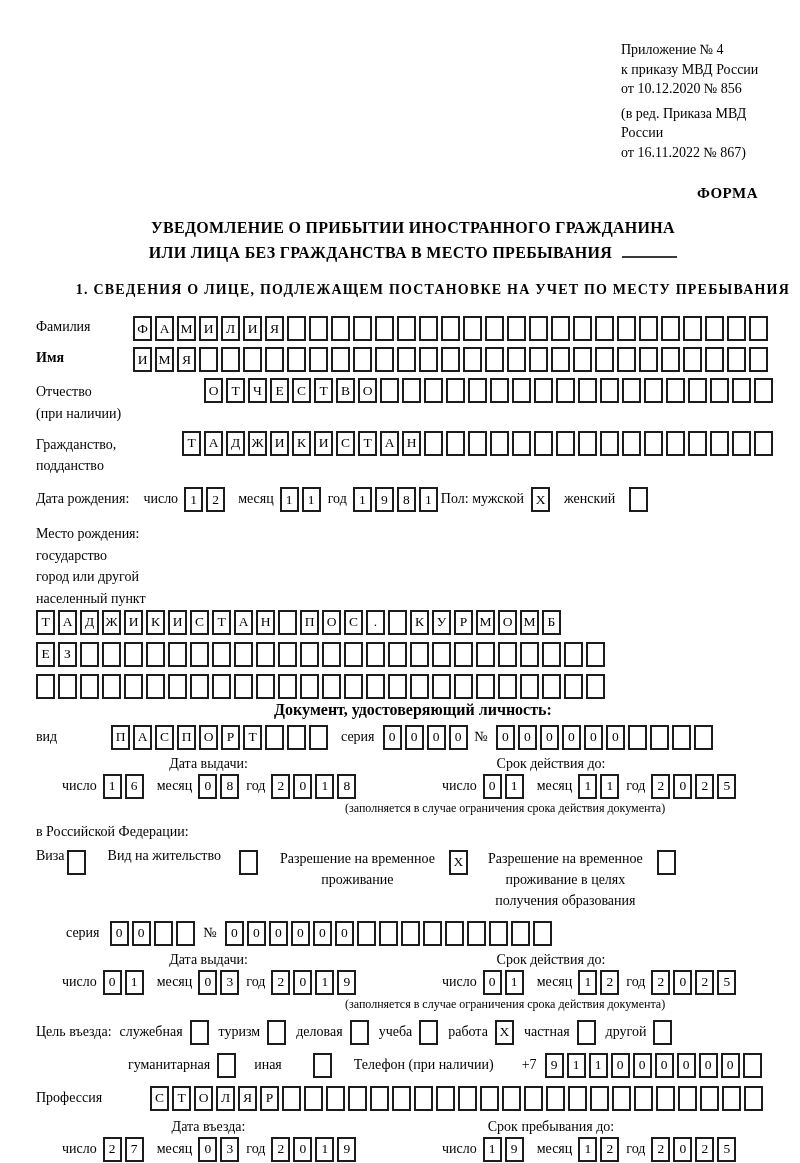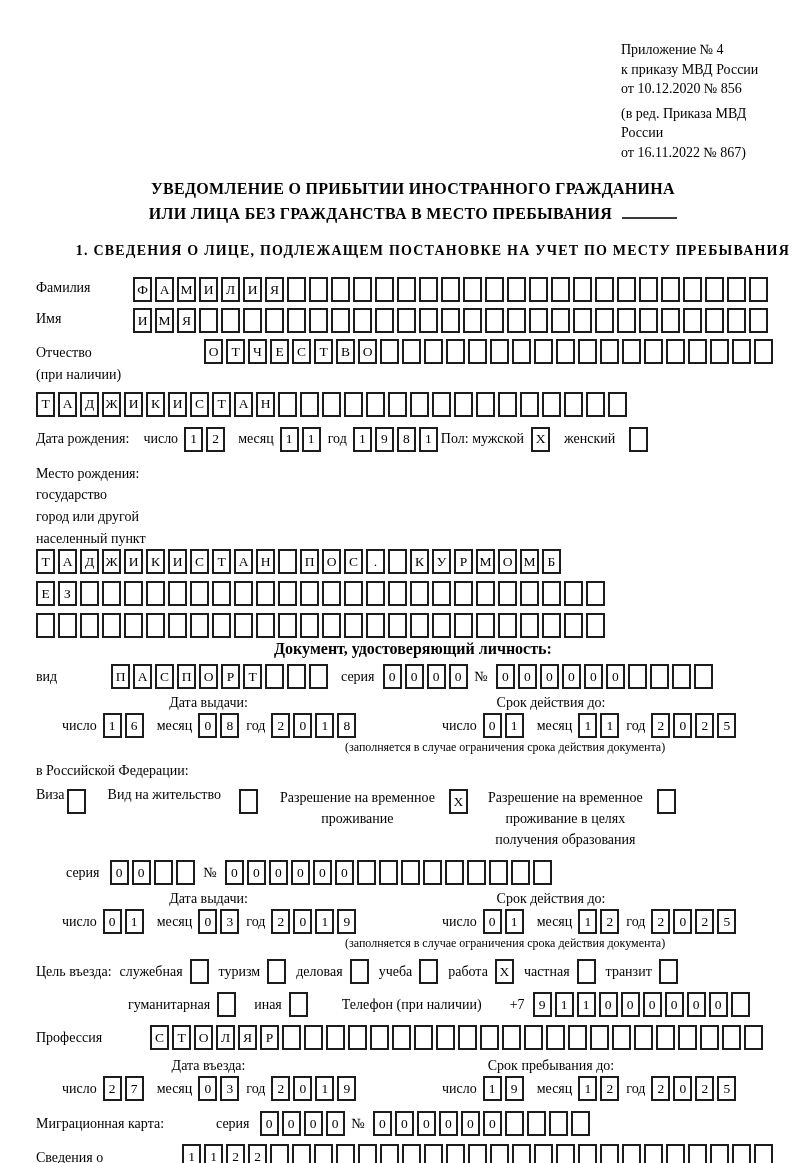--- a/index.html
+++ b/index.html
@@ -65,20 +65,21 @@
 <div class="page">
 
   <div class="hdr">
     <div>Приложение № 4</div>
     <div>к приказу МВД России</div>
     <div>от 10.12.2020 № 856</div>
     <div class="gap"></div>
     <div>(в ред. Приказа МВД России</div>
     <div>от 16.11.2022 № 867)</div>
   </div>
+  <div class="forma">ФОРМА</div>
 
   <div class="title">
     <div>УВЕДОМЛЕНИЕ О ПРИБЫТИИ ИНОСТРАННОГО ГРАЖДАНИНА</div>
     <div><span>ИЛИ ЛИЦА БЕЗ ГРАЖДАНСТВА В МЕСТО ПРЕБЫВАНИЯ</span><span class="blank-line"></span></div>
   </div>
 
   <div class="sect">1. СВЕДЕНИЯ О ЛИЦЕ, ПОДЛЕЖАЩЕМ ПОСТАНОВКЕ НА УЧЕТ ПО МЕСТУ ПРЕБЫВАНИЯ</div>
 
   <div class="frow">
     <div class="lab" style="width:97px;">Фамилия</div>
@@ -109,21 +110,21 @@
         <span class="cell"></span>
         <span class="cell"></span>
         <span class="cell"></span>
         <span class="cell"></span>
         <span class="cell"></span>
         <span class="cell"></span>
       </div>
   </div>
 
   <div class="frow">
-    <div class="lab" style="width:97px;">Имя</div>
+    <div class="lab" style="width:97px;font-weight:bold;">Имя</div>
     <div class="boxrow">
         <span class="cell">И</span>
         <span class="cell">М</span>
         <span class="cell">Я</span>
         <span class="cell"></span>
         <span class="cell"></span>
         <span class="cell"></span>
         <span class="cell"></span>
         <span class="cell"></span>
         <span class="cell"></span>
@@ -179,20 +180,24 @@
         <span class="cell"></span>
         <span class="cell"></span>
         <span class="cell"></span>
         <span class="cell"></span>
         <span class="cell"></span>
         <span class="cell"></span>
       </div>
   </div>
 
   <div class="frow">
+    <div class="lab lab2" style="width:146px;">
+      <div>Гражданство,</div>
+      <div>подданство</div>
+    </div>
     <div class="boxrow">
         <span class="cell">Т</span>
         <span class="cell">А</span>
         <span class="cell">Д</span>
         <span class="cell">Ж</span>
         <span class="cell">И</span>
         <span class="cell">К</span>
         <span class="cell">И</span>
         <span class="cell">С</span>
         <span class="cell">Т</span>
@@ -531,35 +536,35 @@
     </span>
     <span class="opt">
       <span class="ol">работа</span>
       <span class="cell cb">X</span>
     </span>
     <span class="opt">
       <span class="ol">частная</span>
       <span class="cell cb"></span>
     </span>
     <span class="opt" style="margin-right:0;">
-      <span class="ol">транзит</span>
+      <span class="ol">другой</span>
       <span class="cell cb"></span>
     </span>
   </div>
 
   <div class="optline" style="margin-left:92px;margin-bottom:8px;">
     <span class="opt">
       <span class="ol">гуманитарная</span>
       <span class="cell cb"></span>
     </span>
-    <span class="opt" style="margin-left:8px;">
+    <span class="opt" style="margin-left:8px;gap:24px;">
       <span class="ol">иная</span>
       <span class="cell cb"></span>
     </span>
-    <span style="margin-left:24px;margin-right:28px;">Телефон (при наличии)</span>
+    <span style="margin-left:12px;margin-right:28px;">Телефон (при наличии)</span>
     <span style="margin-right:8px;">+7</span>
     <span class="boxrow">
         <span class="cell">9</span>
         <span class="cell">1</span>
         <span class="cell">1</span>
         <span class="cell">0</span>
         <span class="cell">0</span>
         <span class="cell">0</span>
         <span class="cell">0</span>
         <span class="cell">0</span>

